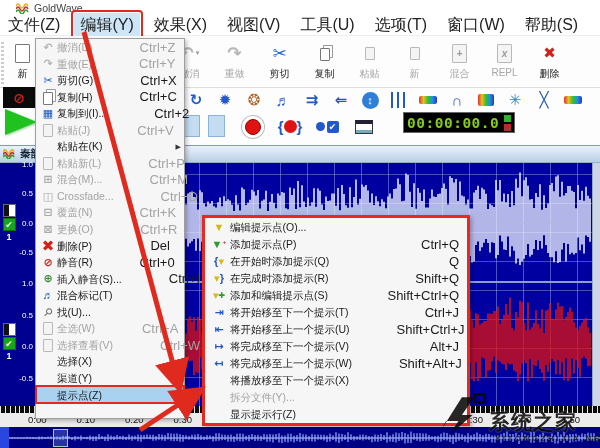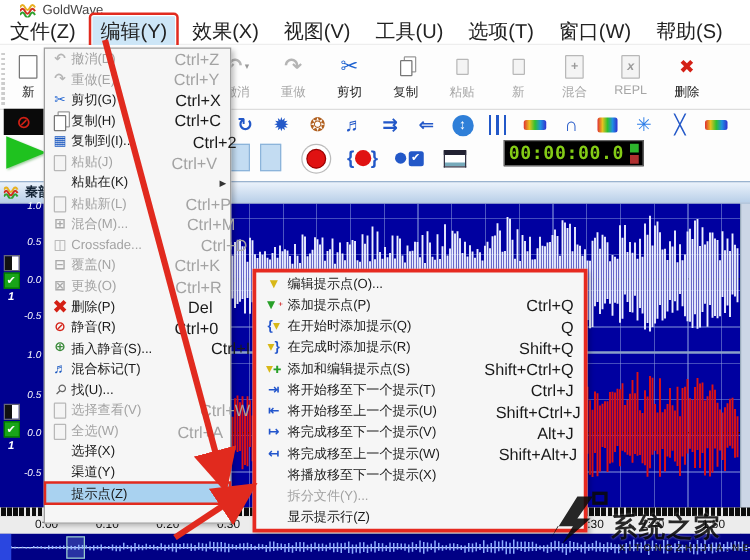--- a/index.html
+++ b/index.html
@@ -58,21 +58,21 @@
 
   
   .stopbox{position:absolute;left:3px;top:87px;width:32px;height:21px;background:#0a0a0a;display:flex;align-items:center;justify-content:center;color:#d02015;font-size:14px;font-weight:bold;}
   .playbtn{position:absolute;left:5px;top:109px;width:0;height:0;border-left:32px solid #1fc21f;border-top:13px solid transparent;border-bottom:13px solid transparent;filter:drop-shadow(1px 1px 1px #9c9);}
 
   
   .docwin{position:absolute;left:0;top:145px;width:600px;height:303px;border-top:1px solid #7a9ac0;}
   .doc-titlebar{position:absolute;left:0;top:0;width:600px;height:17px;background:linear-gradient(#eaf2fb,#b9cfe8);display:flex;align-items:center;padding-left:3px;border-bottom:1px solid #94aecd;}
   .doc-titlebar .t{font-size:10.5px;color:#123;margin-left:4px;font-weight:bold;}
 
-  .ruler{position:absolute;left:0;top:17px;width:38px;height:243px;background:#000090;font-style:italic;}
+  .ruler{position:absolute;left:0;top:17px;width:38px;height:243px;background:#000090;}
   .scale-col{position:absolute;left:0;width:35px;display:flex;flex-direction:column;justify-content:space-between;}
   .scale-col span{display:block;text-align:right;font-size:8px;color:#fff;line-height:9px;padding-right:2px;}
   .chctl{position:absolute;left:2px;width:14px;display:flex;flex-direction:column;align-items:center;}
   .bw{width:13px;height:13px;background:linear-gradient(90deg,#111 0 50%,#fff 50%);border:1px solid #667;}
   .ck{width:13px;height:13px;background:#19a519;color:#fff;font-size:9px;display:flex;align-items:center;justify-content:center;border:1px solid #070;margin-top:1px;}
   .chn{color:#fff;font-size:9px;font-weight:bold;margin-top:1px;}
 
   .wavebox{position:absolute;left:38px;top:17px;width:554px;height:243px;overflow:hidden;
     background:
       repeating-linear-gradient(90deg,transparent 0 26px,rgba(150,168,225,.5) 26px 27px),
@@ -499,30 +499,30 @@
           <b style="color:#666;display:inline-block;transform:rotate(45deg)">⚲</b>
         </span>
         <span class="mi-lb">找(U)...</span>
         <span class="mi-sc"></span>
 
       </div>
       <div class="mi disabled">
         <span class="mi-ic">
           <i class="pg s gray"></i>
         </span>
+        <span class="mi-lb">全选(W)</span>
+        <span class="mi-sc">Ctrl+A</span>
+
+      </div>
+      <div class="mi disabled">
+        <span class="mi-ic">
+          <i class="pg s gray"></i>
+        </span>
         <span class="mi-lb">选择查看(V)</span>
         <span class="mi-sc">Ctrl+W</span>
-
-      </div>
-      <div class="mi disabled">
-        <span class="mi-ic">
-          <i class="pg s gray"></i>
-        </span>
-        <span class="mi-lb">全选(W)</span>
-        <span class="mi-sc">Ctrl+A</span>
 
       </div>
       <div class="mi has-sub">
         <span class="mi-ic"></span>
         <span class="mi-lb">选择(X)</span>
         <span class="mi-sc"></span>
         <span class="mi-ar">▶</span>
       </div>
       <div class="mi has-sub">
         <span class="mi-ic"></span>

